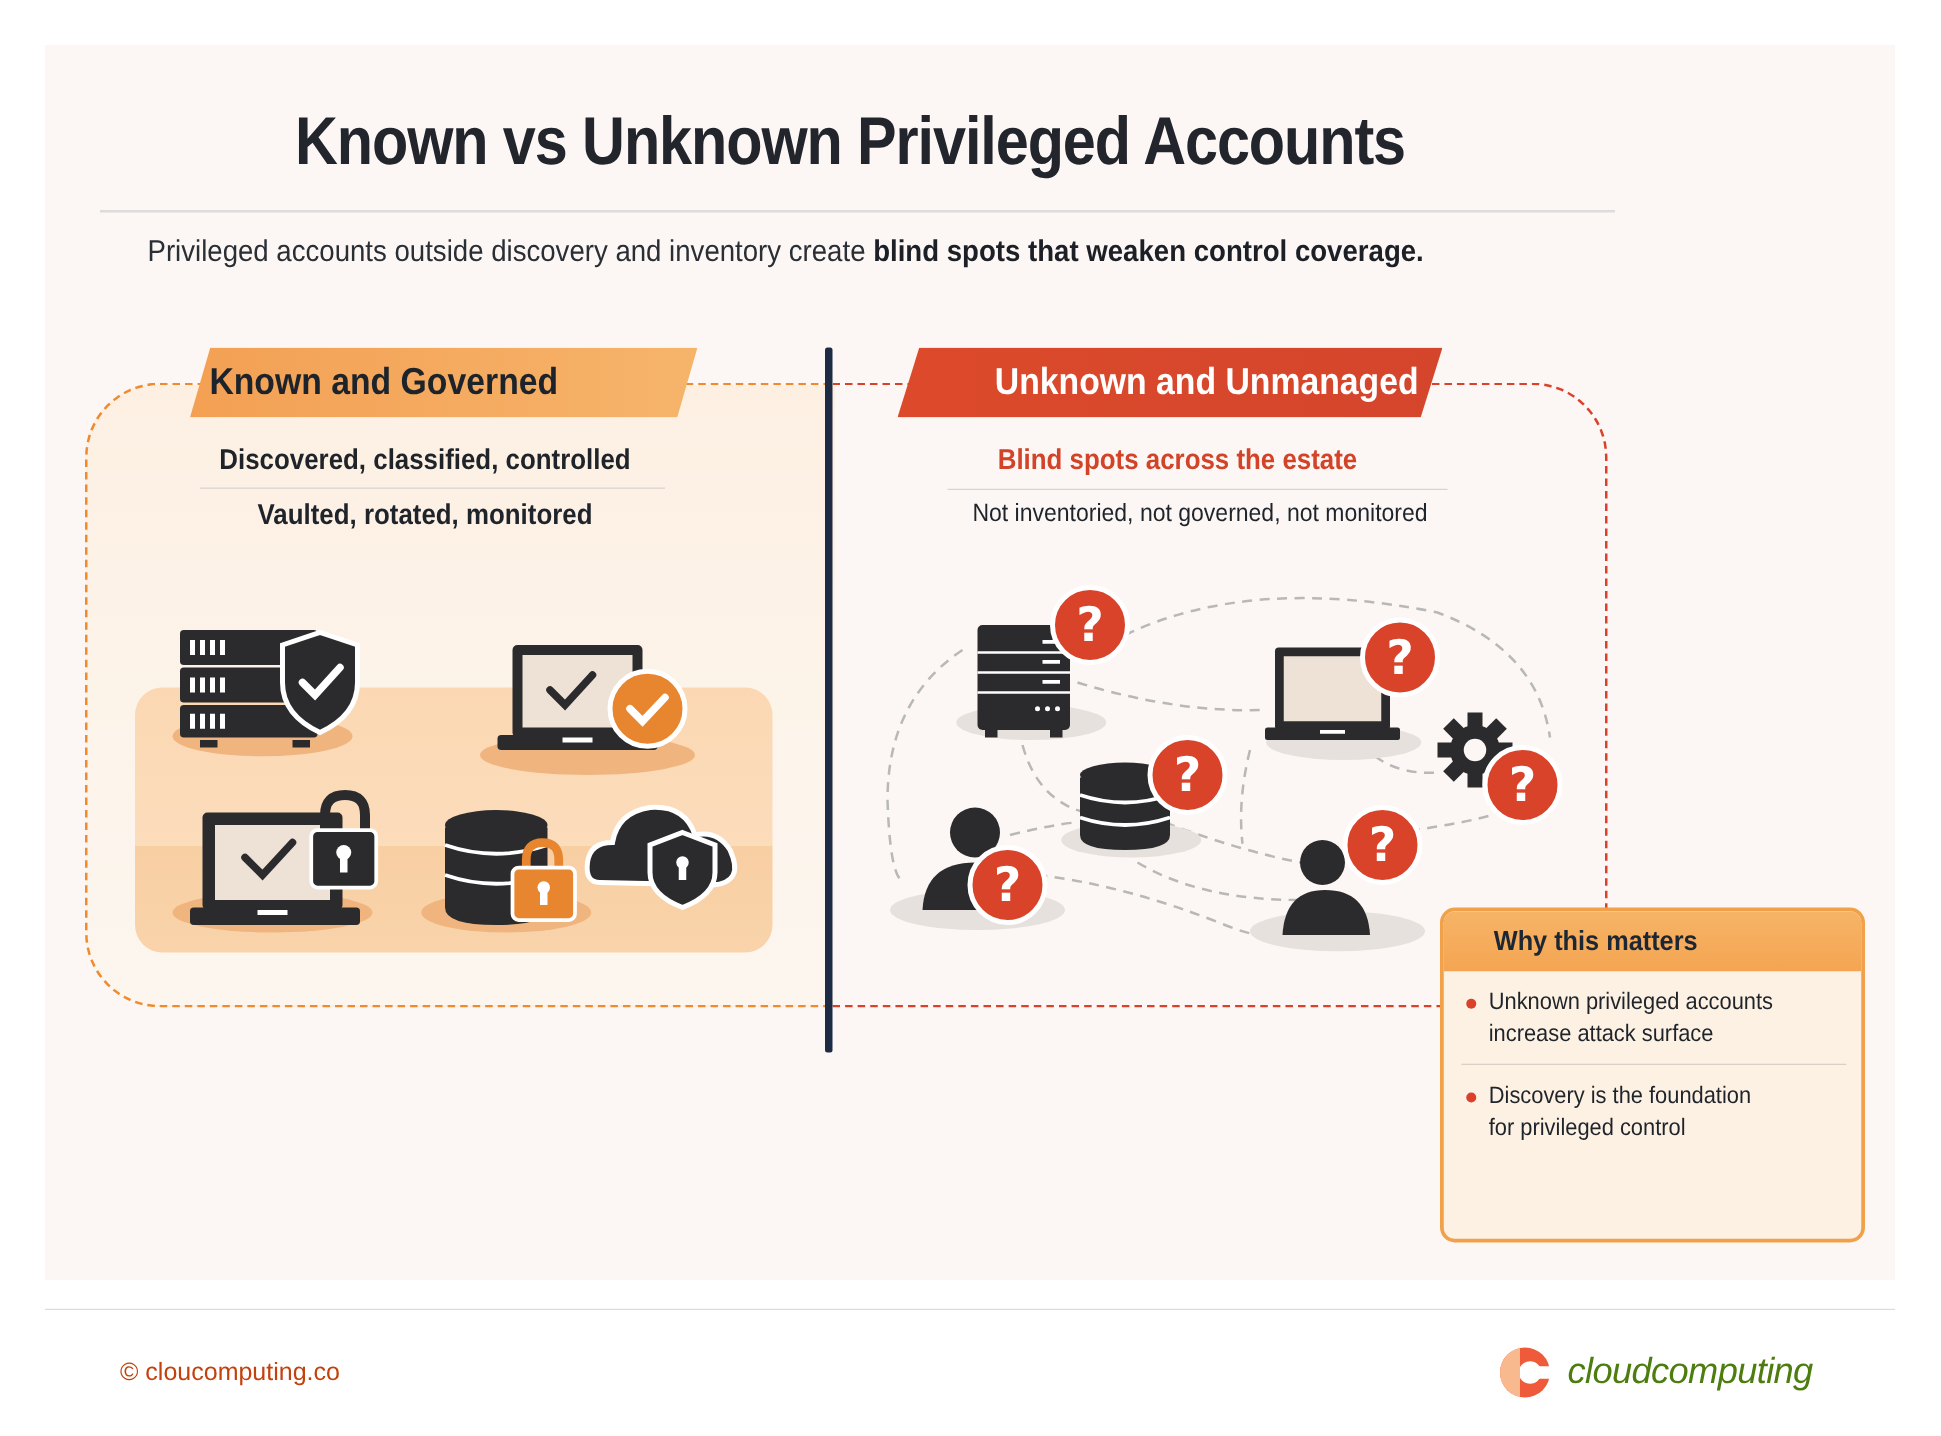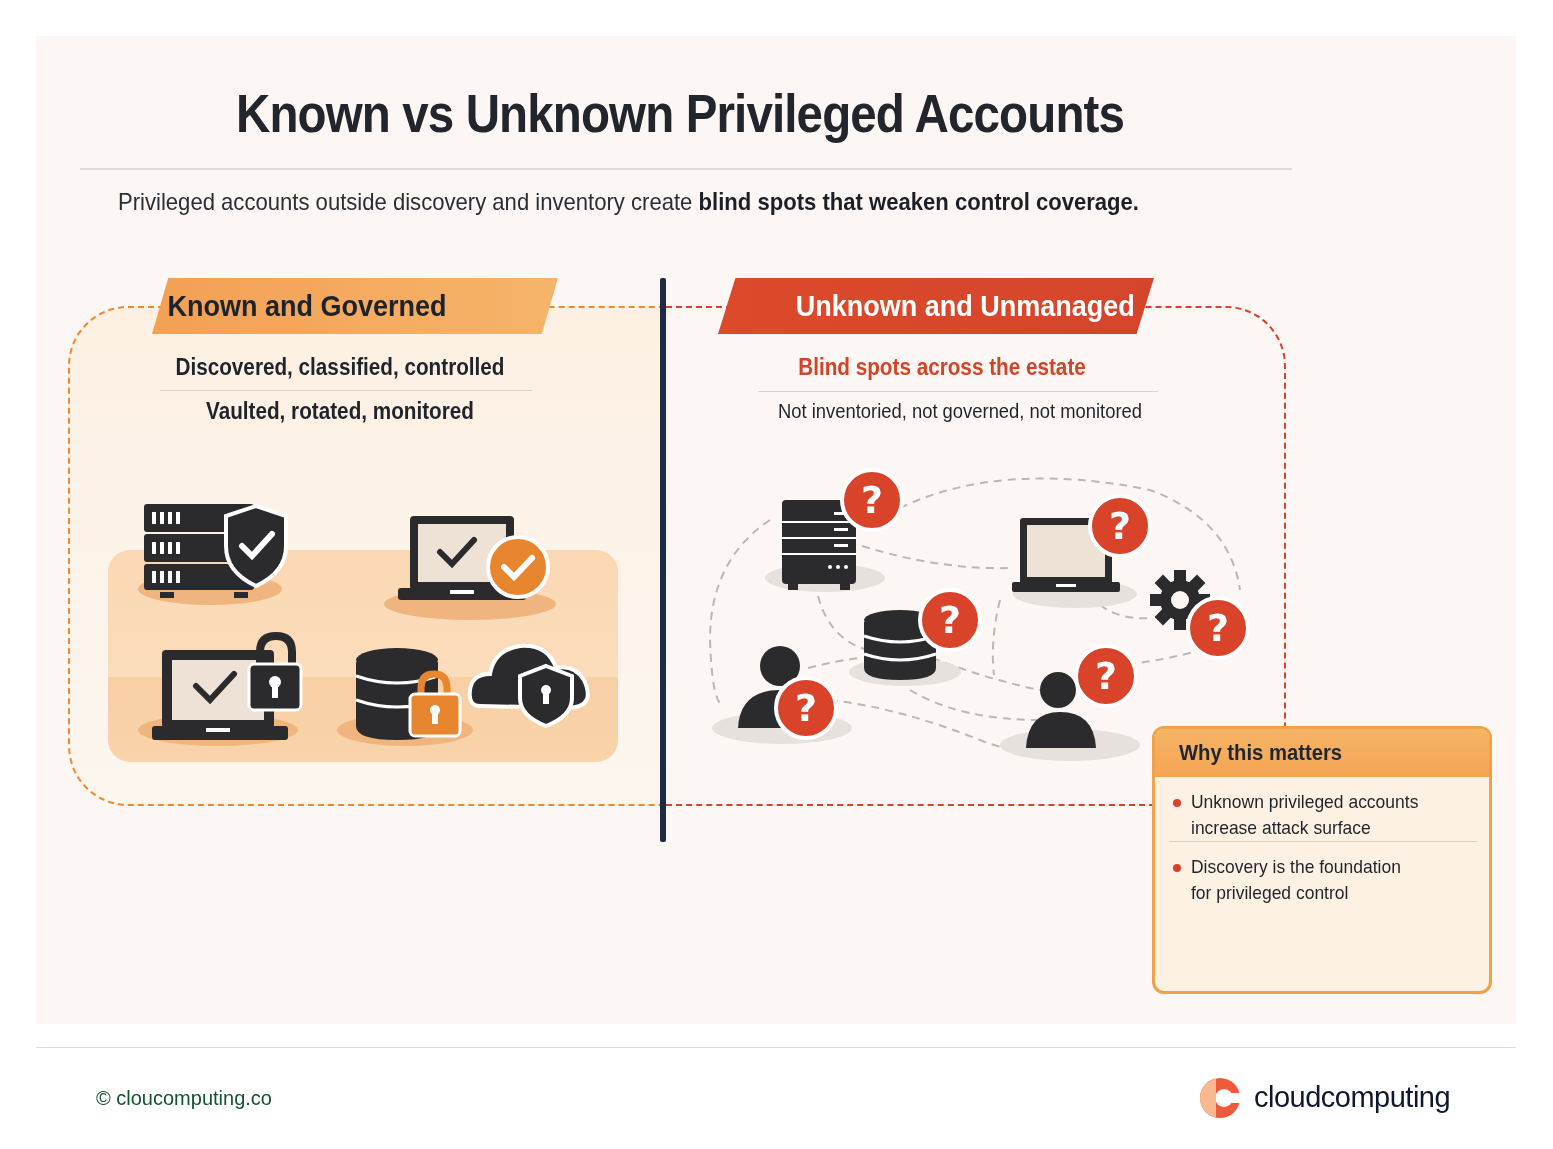--- a/index.html
+++ b/index.html
@@ -62,33 +62,33 @@
   .right-line2 { position: absolute; left: 720px; top: 400px; width: 480px; text-align: center; font-size: 20px; color: #1f242b; transform: scaleX(0.92); }
 
   svg.icons { position: absolute; left: 0; top: 0; }
 
   
   .why {
     position: absolute; left: 1152px; top: 726px; width: 340px; height: 268px;
     border: 3px solid #f0a14a; border-radius: 12px; background: #fdf1e4; overflow: hidden;
   }
   .why-head {
-    height: 48px; background: linear-gradient(180deg, #f6b466, #f4a552); padding-left: 24px;
+    height: 48px; background: linear-gradient(180deg, #f6b466, #f4a552); padding-left: 40px;
     display: flex; align-items: center; font-size: 22px; font-weight: 700; color: #1d2733;
   }
   .why-head span { transform: scaleX(0.92); transform-origin: 0 50%; display: inline-block; }
-  .why-item { position: relative; margin: 0 12px 0 14px; padding: 12px 0 0 22px; font-size: 19px; line-height: 26px; color: #1f242b; border-bottom: 1px solid #d8d0c6; }
+  .why-item { position: relative; margin: 0 12px 0 14px; padding: 12px 0 10px 22px; font-size: 19px; line-height: 26px; color: #1f242b; border-bottom: 1px solid #d8d0c6; }
   .why-item:last-child { border-bottom: none; }
   .why-item .dot { position: absolute; left: 4px; top: 22px; width: 8px; height: 8px; border-radius: 50%; background: #d9412a; }
   .why-item .txt { display: inline-block; transform: scaleX(0.92); transform-origin: 0 0; white-space: pre-line; }
 
   .footer-rule { position: absolute; left: 36px; top: 1047px; width: 1480px; height: 1px; background: #d8dde3; }
-  .copyright { position: absolute; left: 96px; top: 1087px; font-size: 20px; color: #14532d; }
+  .copyright { position: absolute; left: 96px; top: 1087px; font-size: 20px; color: #c2410c; }
   .brand { position: absolute; left: 1200px; top: 1076px; display: flex; align-items: center; }
-  .brand-name { font-size: 29px; color: #0f172a; margin-left: 12px; letter-spacing: -0.5px; }
+  .brand-name { font-size: 29px; color: #4d7c0f; margin-left: 12px; letter-spacing: -0.5px; font-style: italic; }
 </style>
 </head>
 <body>
 
 <div class="canvas"></div>
 
 <div class="title">Known vs Unknown Privileged Accounts</div>
 <div class="title-rule"></div>
 <div class="subtitle">
   <span>Privileged accounts outside discovery and inventory create </span><b>blind spots that weaken control coverage.</b>

